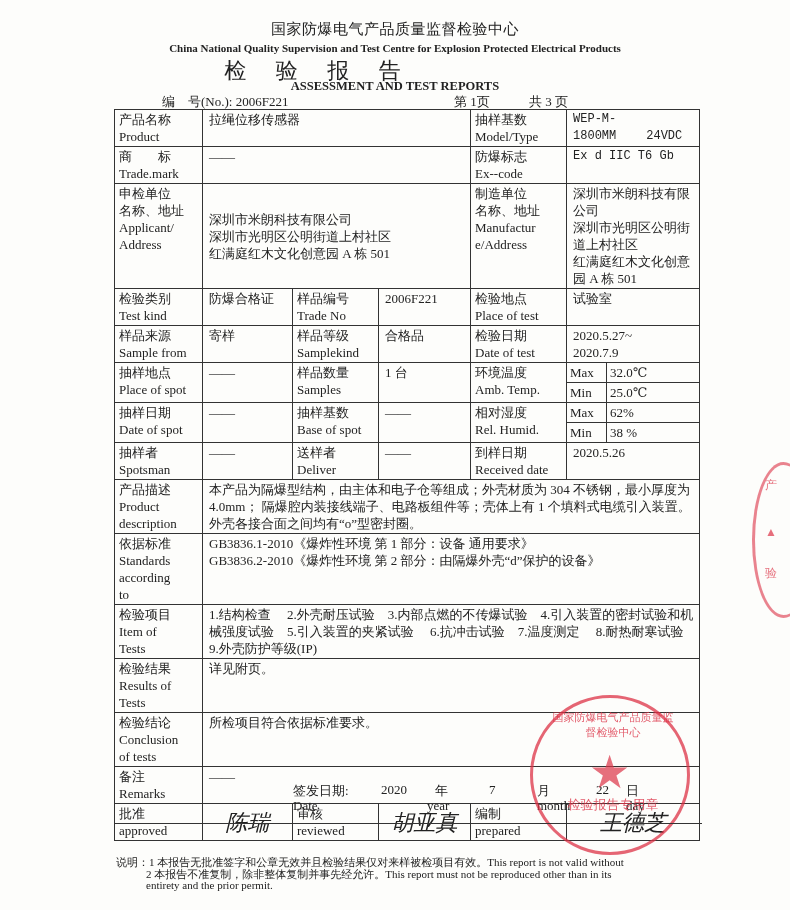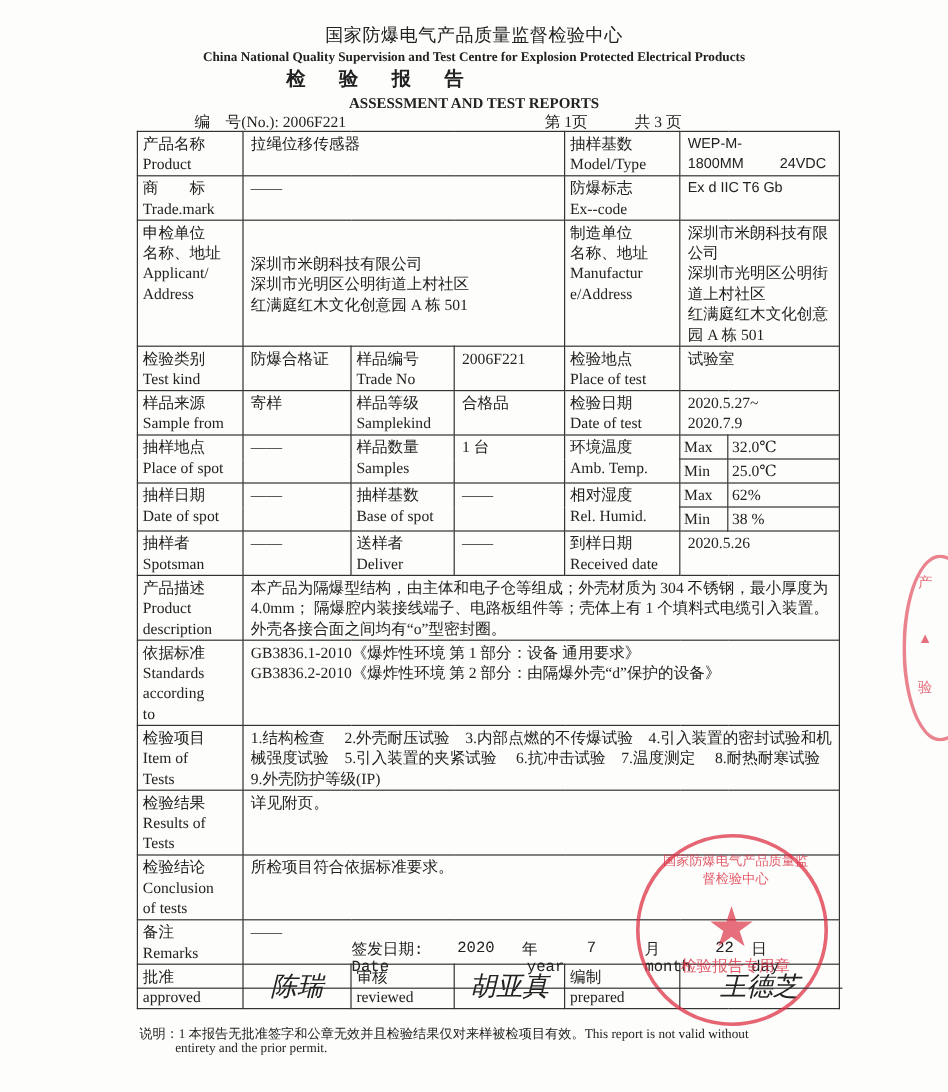--- a/index.html
+++ b/index.html
@@ -2,39 +2,39 @@
 <html><head>
 <meta charset="utf-8">
 <style>
   html, body { margin:0; padding:0; }
   body {
     width:790px; height:910px; background:#fdfdfb; position:relative; overflow:hidden;
     font-family:"Liberation Serif","DejaVu Serif",serif; color:#222;
   }
   .hdr-cn { position:absolute; top:20px; left:0; width:790px; text-align:center; font-size:15px; letter-spacing:0.5px; }
   .hdr-en { position:absolute; top:42px; left:0; width:790px; text-align:center; font-size:11px; font-weight:bold; }
-  .hdr-title { position:absolute; top:56px; left:0; width:625px; text-align:center; font-size:16px; letter-spacing:12px; padding-left:12px; box-sizing:border-box;font-weight:bold; }
+  .hdr-title { position:absolute; top:56px; left:0; width:625px; text-align:center; font-size:22px; letter-spacing:12px; padding-left:12px; box-sizing:border-box; }
   .hdr-sub { position:absolute; top:79px; left:0; width:790px; text-align:center; font-size:12.5px; font-weight:bold; }
   .no-line { position:absolute; top:93px; left:118px; font-size:13px;margin-left:44px; }
   .page-line { position:absolute; top:93px; left:454px; font-size:13px; }
   .page-line span { margin-right:36px; }
 
   table.report {
     position:absolute; top:109px; left:114px; width:585px; border-collapse:collapse;
     font-size:13px; line-height:17px; table-layout:fixed;
   }
   table.report td { border:1px solid #333; vertical-align:top; padding:1px 3px; }
   table.report td.lab { padding-left:4px; }
-  .mono { font-family:Liberation Sans, sans-serif; font-size:12px; }
+  .mono { font-family:Liberation Mono, monospace; font-size:12px; }
   .val { padding-left:6px !important; }
   .center-mid { vertical-align:middle !important; }
   .sig { font-family:"DejaVu Serif",serif; font-size:22px; font-style:italic; vertical-align:middle !important; text-align:center; }
 
   .date-line { position:absolute; top:782px; left:293px; width:360px; font-size:13px; }
-  .date-line .r1, .date-line .r2 { position:relative; height:16px;font-family:Liberation Mono, monospace; }
+  .date-line .r1, .date-line .r2 { position:relative; height:16px; }
   .date-line span { position:absolute; }
   .rule { position:absolute; top:823px; left:114px; width:588px; border-top:1.5px solid #333; }
   .notes { position:absolute; top:857px; left:116px; width:560px; font-size:11px; line-height:11.5px; }
   .notes .indent { padding-left:30px; }
 
   .stamp {
     position:absolute; left:530px; top:695px; width:160px; height:160px;
     border:3px solid rgba(220,50,70,0.75); border-radius:50%; box-sizing:border-box;
   }
   .stamp .star { position:absolute; left:56px; top:52px; font-size:46px; color:rgba(220,50,70,0.7); line-height:46px; }
@@ -307,34 +307,35 @@
     <span style="left:0">签发日期:</span>
     <span style="left:88px">2020</span>
     <span style="left:142px">年</span>
     <span style="left:196px">7</span>
     <span style="left:244px">月</span>
     <span style="left:303px">22</span>
     <span style="left:333px">日</span>
   </div>
   <div class="r2">
     <span style="left:0">Date</span>
-    <span style="left:146px">year</span>
+    <span style="left:134px">year</span>
     <span style="left:244px">month</span>
     <span style="left:333px">day</span>
   </div>
 </div>
 
 <div class="stamp">
   <div class="arc">国家防爆电气产品质量监督检验中心</div>
   <div class="star">★</div>
   <div class="txt">检验报告专用章</div>
 </div>
 <div class="edge-stamp">
   <span style="top:12px">产</span>
   <span style="top:60px">▲</span>
   <span style="top:100px">验</span>
 </div>
 
 <div class="rule"></div>
 <div class="notes">
   <div><span>说明：</span><span>1 本报告无批准签字和公章无效并且检验结果仅对来样被检项目有效。This report is not valid without</span></div>
+  <div class="indent">2  本报告不准复制，除非整体复制并事先经允许。This report must not be reproduced other than in its</div>
   <div class="indent">entirety and the prior permit.</div>
 </div>
 
 </body></html>

